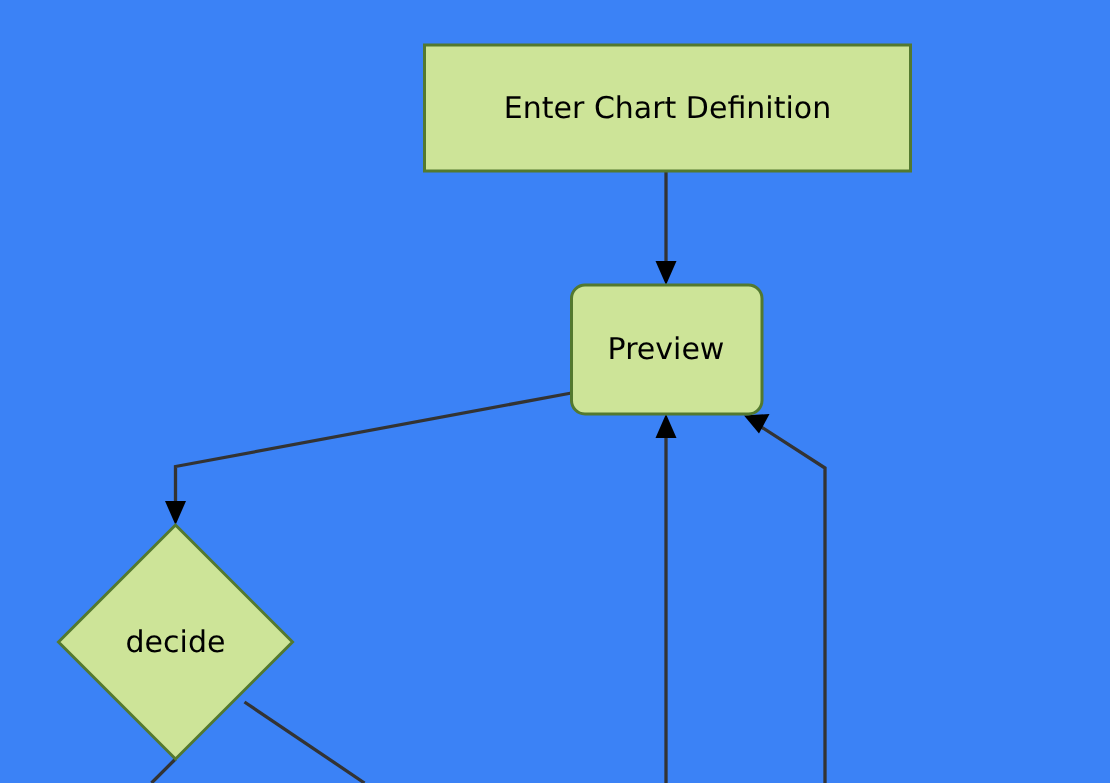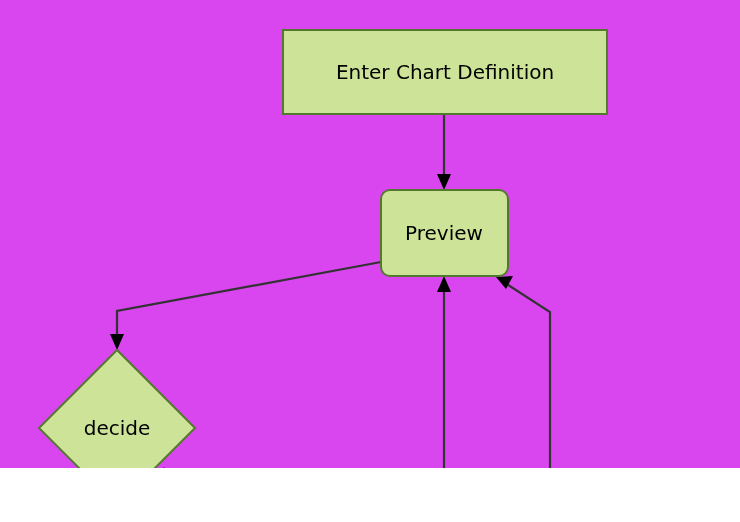--- a/index.html
+++ b/index.html
@@ -6,22 +6,22 @@
     margin: 0;
     padding: 0;
     background: #ffffff;
   }
   body {
     font-family: "DejaVu Sans", "Liberation Sans", sans-serif;
   }
   #diagram-canvas {
     position: relative;
     width: 740px;
-    height: 468px;
-    background: #d946ef;
+    height: 522px;
+    background: #3b82f6;
     overflow: hidden;
   }
   #flow-svg {
     position: absolute;
     top: 0;
     left: 0;
     width: 740px;
     height: 522px;
   }
   .node-shape {

